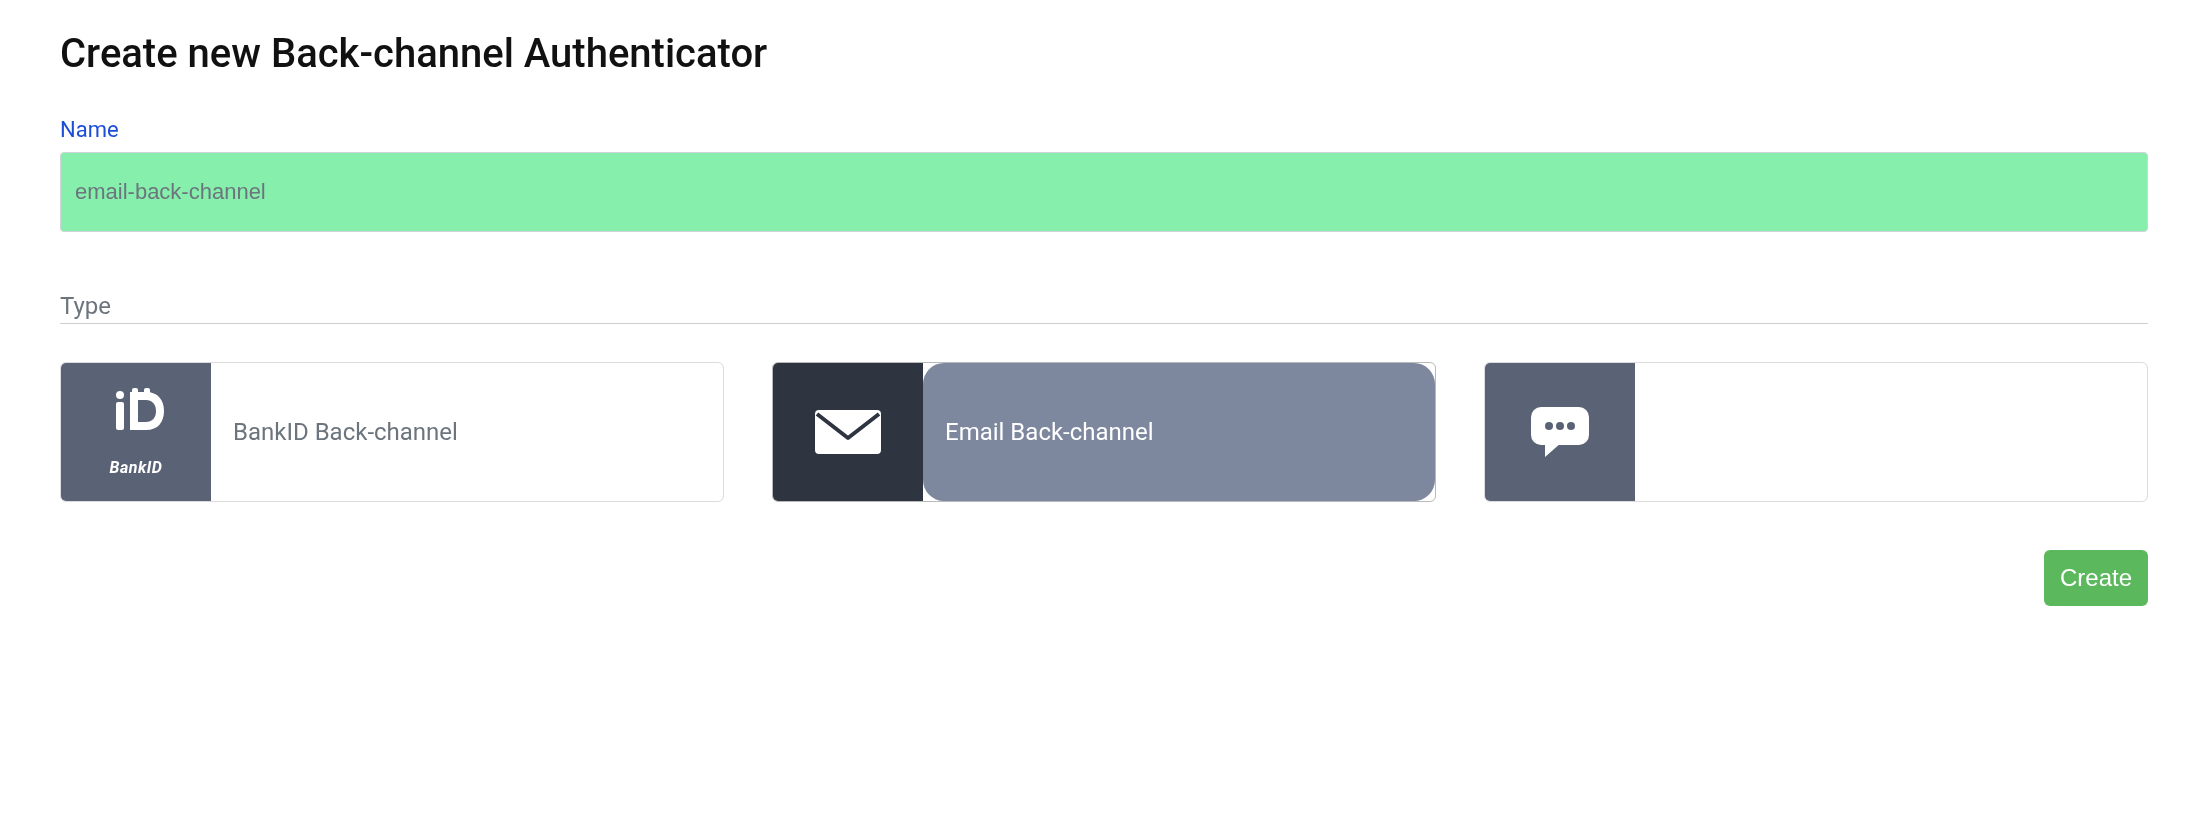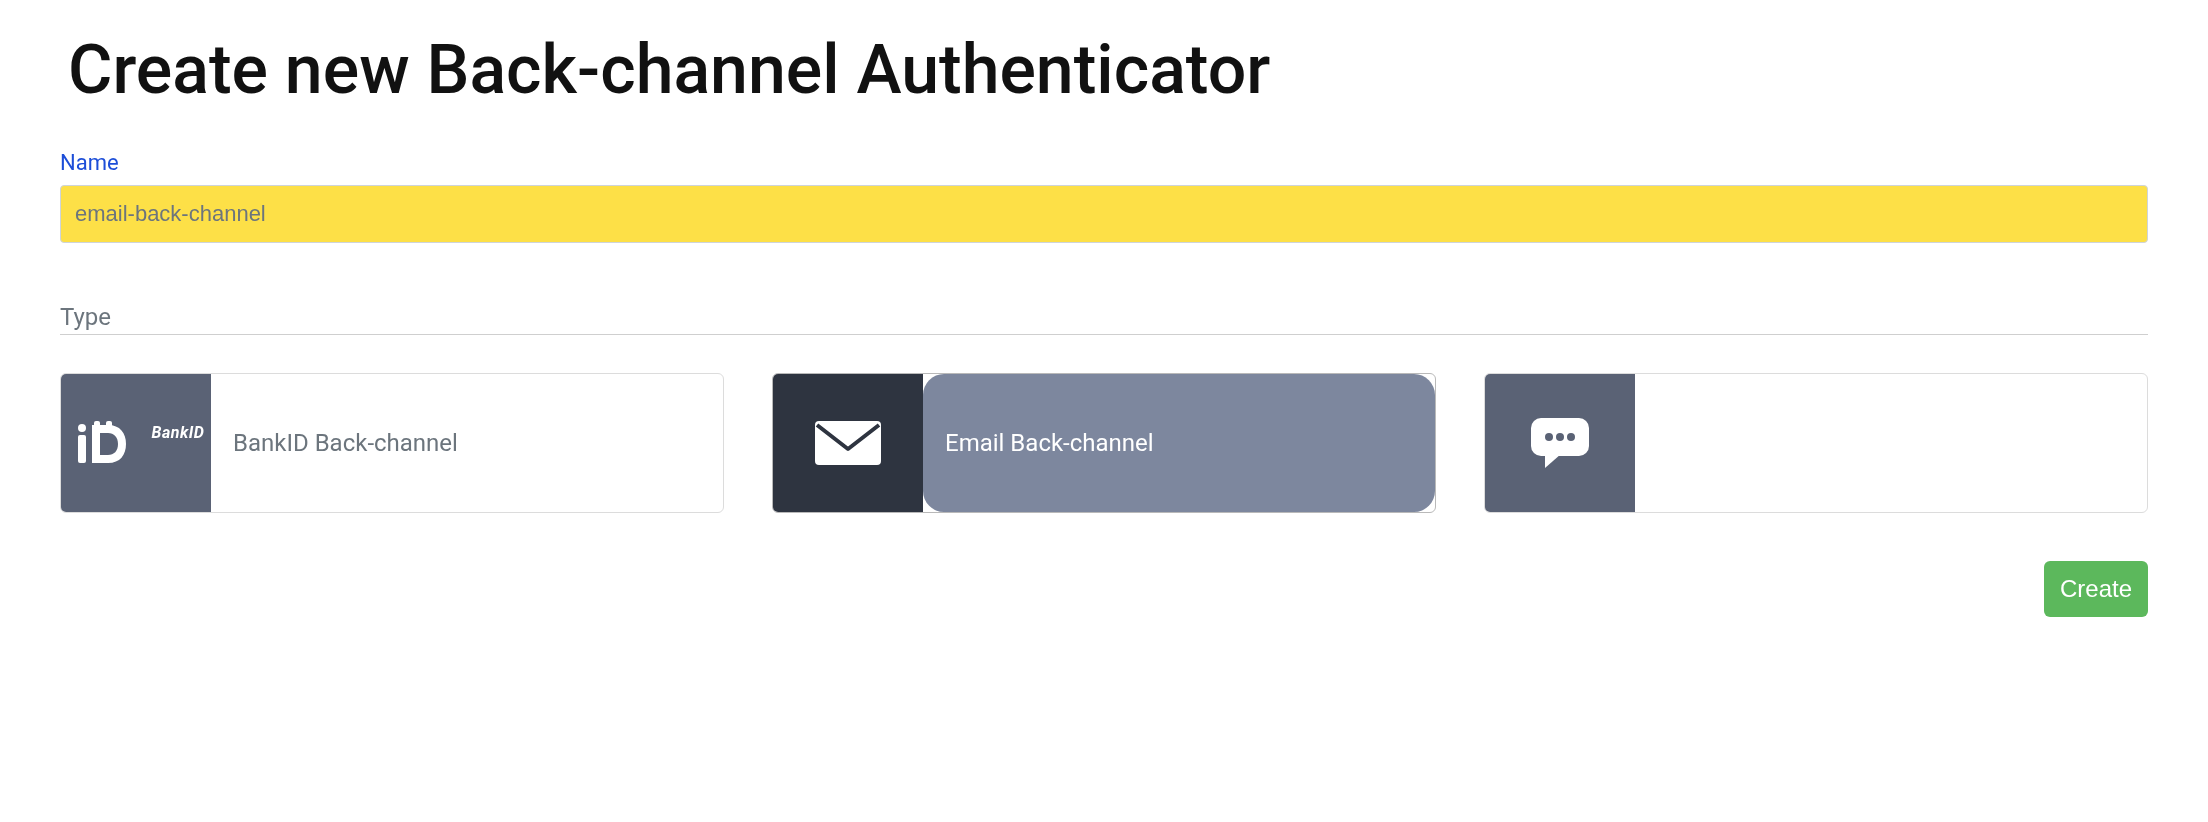--- a/index.html
+++ b/index.html
@@ -4,41 +4,40 @@
 <style>
   * { box-sizing: border-box; margin: 0; padding: 0; }
   body {
     font-family: -apple-system, BlinkMacSystemFont, "Segoe UI", Roboto, "Helvetica Neue", Arial, sans-serif;
     background: #fff;
     color: #212529;
     padding: 20px 60px;
     width: 2208px;
   }
   .page-title {
-    font-size: 68px;
+    font-size: 40px;
     font-weight: 500;
     color: #111;
     margin-bottom: 40px;
     margin-top: 10px;
-    margin-left: 8px;
   }
   .form-label {
     font-size: 22px;
     color: #1d4ed8;
     margin-bottom: 10px;
     display: block;
   }
   .text-input {
     width: 100%;
-    padding: 15px 14px;
+    padding: 26px 14px;
     font-size: 22px;
     color: #6c757d;
     border: 1px solid #ced4da;
     border-radius: 4px;
-    background: #fde047;
+    background: #86efac;
     outline: none;
   }
   .section-label {
     font-size: 24px;
     color: #6c757d;
     margin-top: 60px;
     margin-bottom: 3px;
   }
   .divider {
     border: none;
@@ -97,21 +96,22 @@
     color: #fff;
     border: none;
     border-radius: 6px;
     padding: 14px 16px;
     font-size: 24px;
     cursor: pointer;
   }
   
   .bankid-wrap {
     display: flex;
-    flex-direction: row;
+    flex-direction: column;
+    align-items: center;
     gap: 24px;
   }
   .bankid-text {
     font-size: 16px;
     font-weight: 700;
     font-style: italic;
     color: #fff;
     margin-top: 2px;
     letter-spacing: 0.5px;
   }

